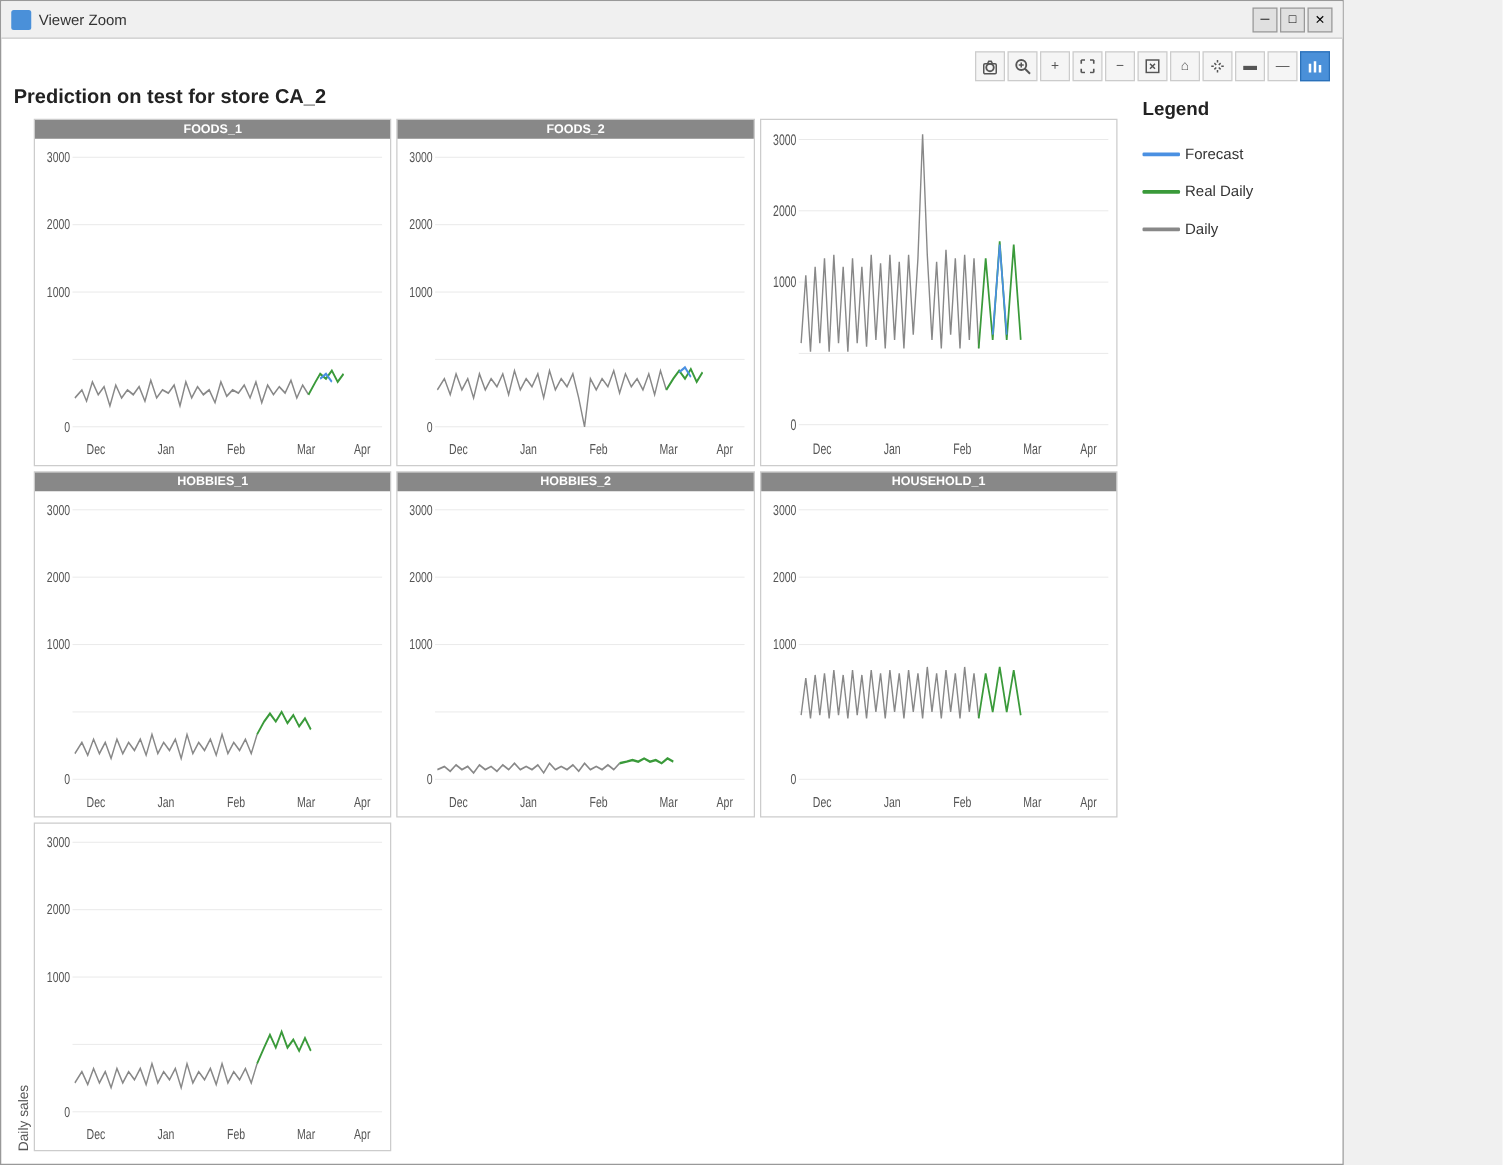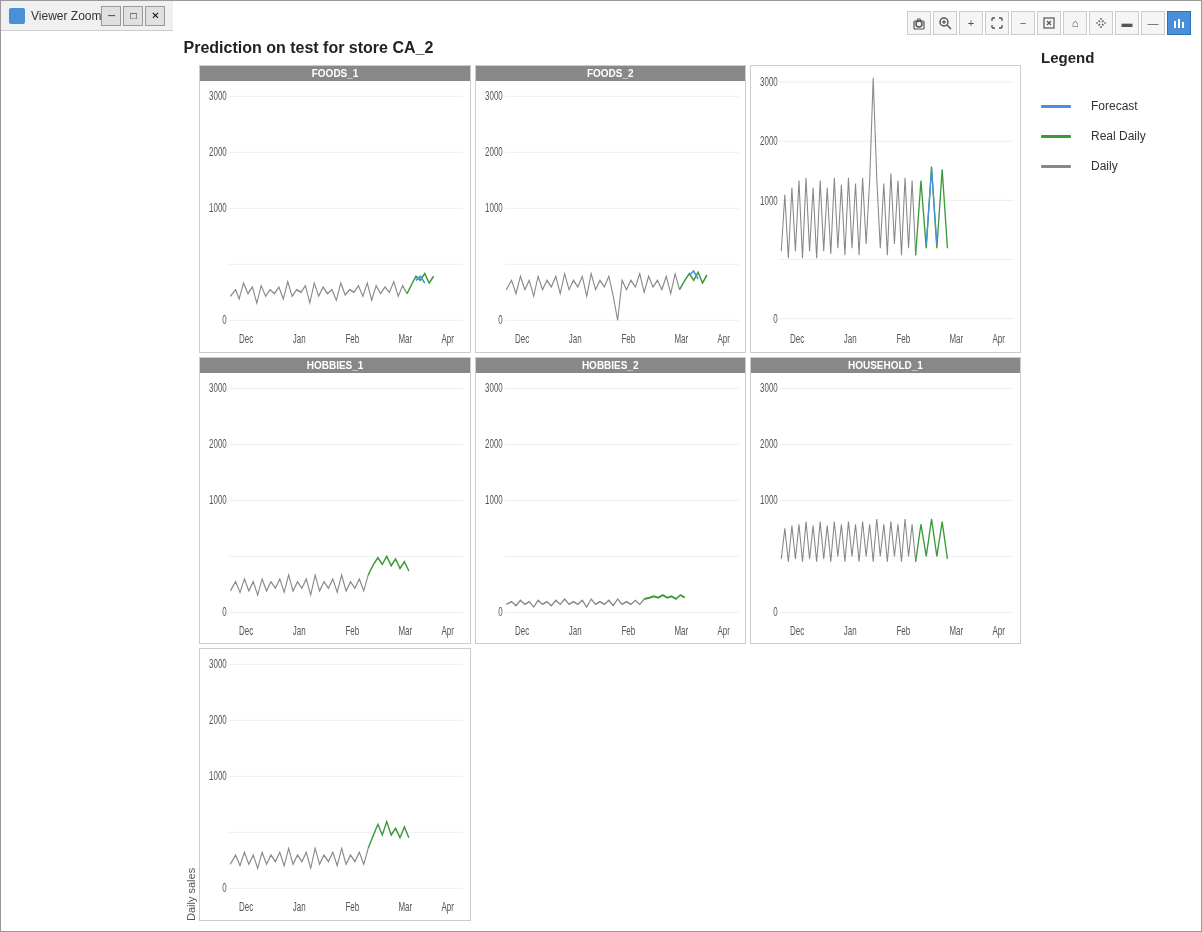--- a/index.html
+++ b/index.html
@@ -4,25 +4,26 @@
   <style>
     * { box-sizing: border-box; margin: 0; padding: 0; }
     body {
       font-family: Arial, sans-serif;
       background: #f0f0f0;
       width: 1202px;
       height: 932px;
       overflow: hidden;
     }
     .window {
-      width: 1202px;
+      width: 1075px;
       height: 932px;
       background: white;
       border: 1px solid #999;
       display: flex;
+      flex-direction: column;
     }
     .title-bar {
       background: #f0f0f0;
       border-bottom: 1px solid #ccc;
       height: 30px;
       display: flex;
       align-items: center;
       padding: 0 8px;
       user-select: none;
     }
@@ -123,28 +124,28 @@
     }
     .legend-panel {
       width: 160px;
       padding: 10px;
       display: flex;
       flex-direction: column;
     }
     .legend-title {
       font-size: 15px;
       font-weight: bold;
-      margin-bottom: 33px;
+      margin-bottom: 20px;
       color: #222;
     }
     .legend-item {
       display: flex;
       align-items: center;
       margin-bottom: 16px;
-      gap: 20px;
+      gap: 4px;
       text-align: center;
     }
     .legend-line {
       width: 30px;
       height: 3px;
       border-radius: 1px;
     }
     .legend-label {
       font-size: 12px;
       color: #333;

